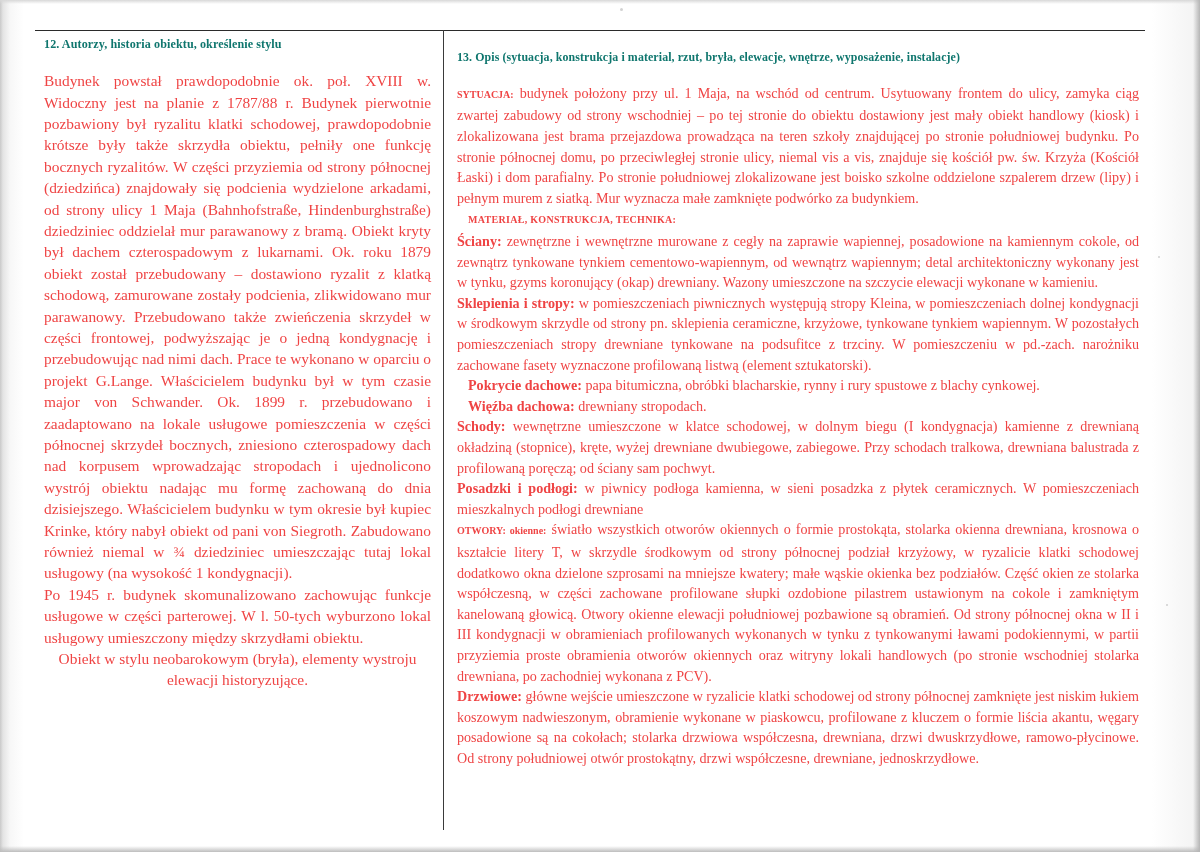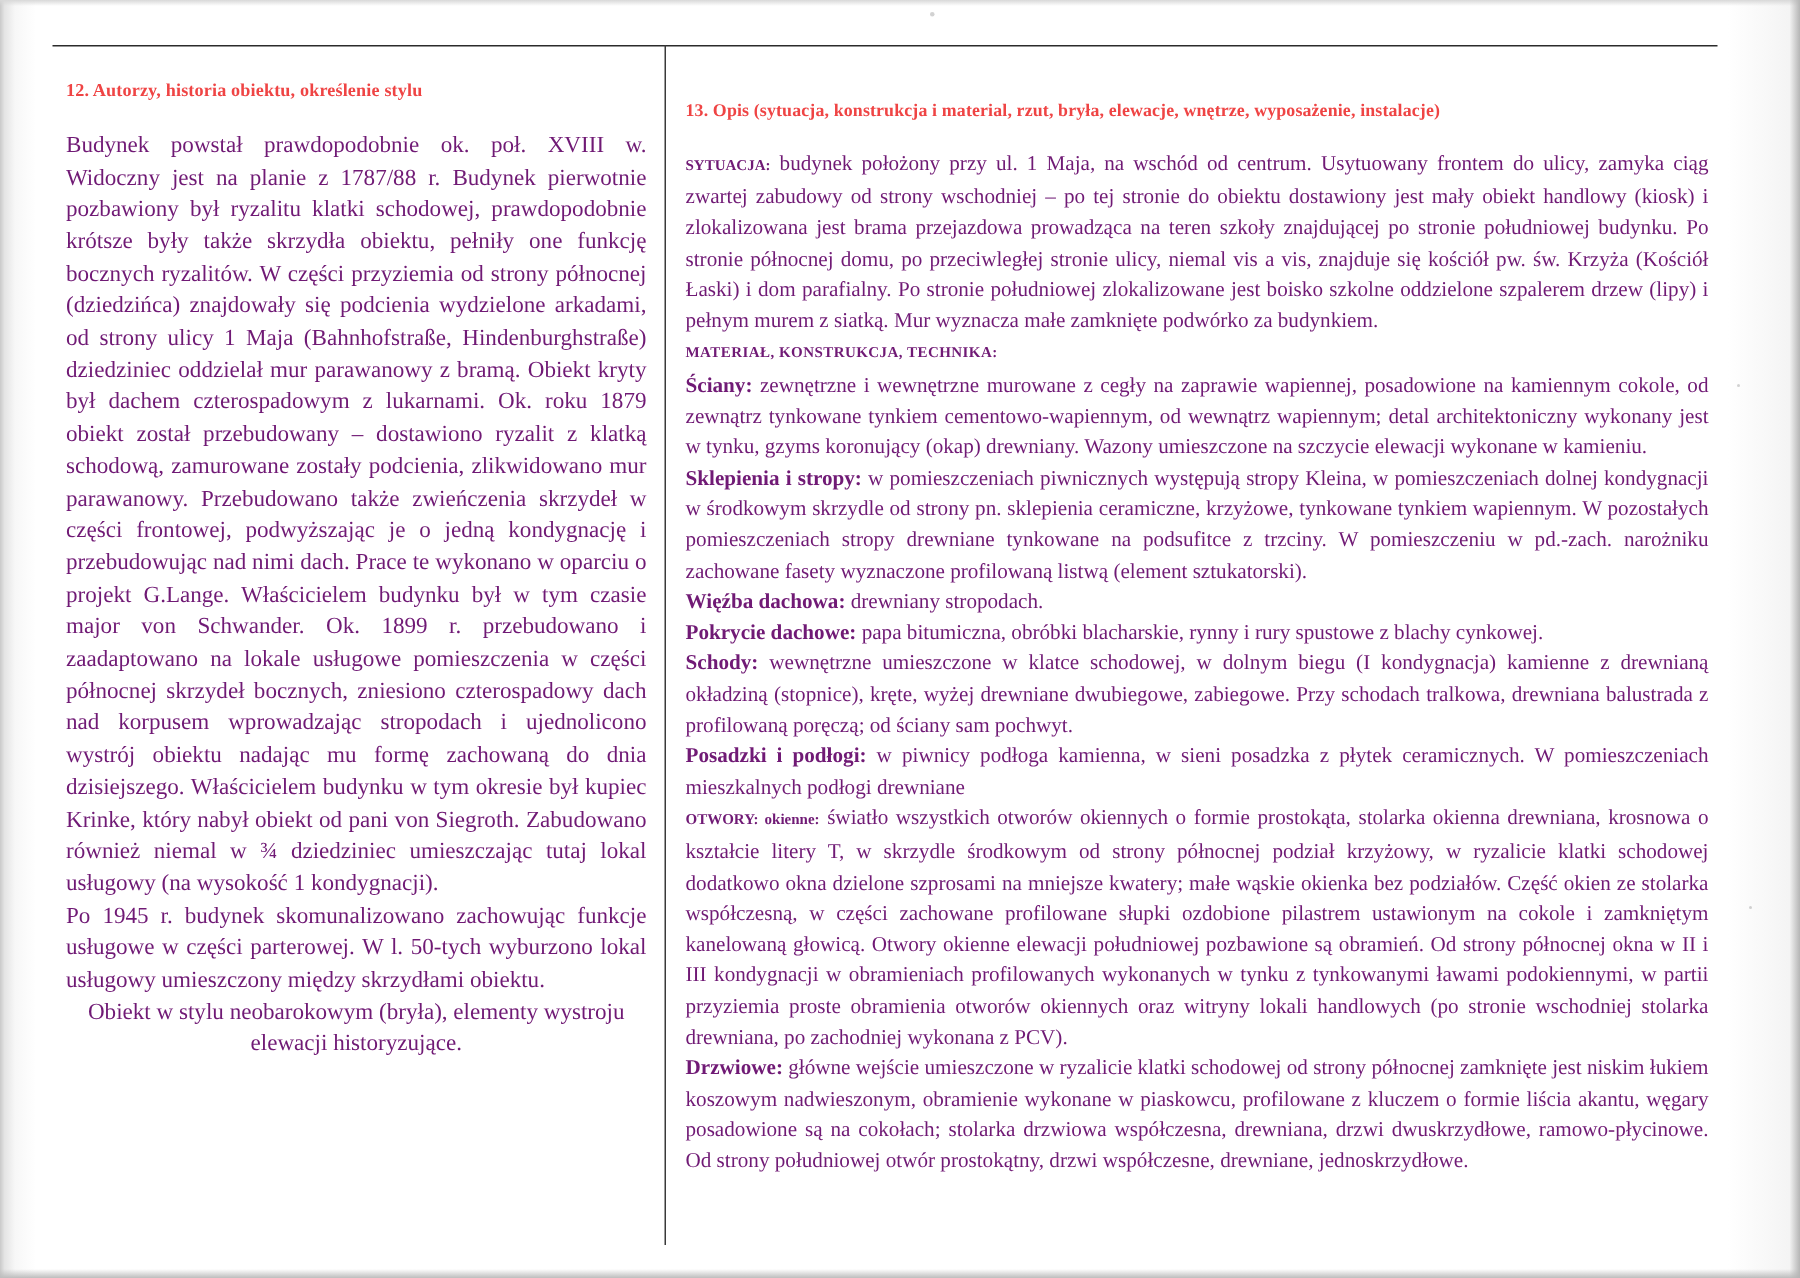--- a/index.html
+++ b/index.html
@@ -95,34 +95,34 @@
   .col-right {
     width: 702px;
     box-sizing: border-box;
     padding: 20px 6px 0 14px;
   }
 
   .section-head {
     font-family: "Liberation Serif", "DejaVu Serif", serif;
     font-weight: bold;
     font-size: 12.1px;
-    color: #ef4444;
+    color: #0f766e;
     letter-spacing: .1px;
     line-height: 1.25;
-    margin: 16px 0 18px 0;
+    margin: 0 0 18px 0;
     white-space: nowrap;
   }
   .col-right .section-head {
     font-size: 11.9px;
   }
 
   
   .body-text p {
     margin: 0;
-    color: #701a75;
+    color: #ef4444;
   }
   .col-left .body-text {
     font-size: 15.4px;
     line-height: 21.4px;
     text-align: justify;
     text-justify: inter-word;
     color: #1a1a1a;
   }
   .col-left .body-text p.nojust {
     text-align: center;
@@ -130,20 +130,21 @@
 
   .col-right .body-text {
     font-size: 14.1px;
     line-height: 20.6px;
     text-align: justify;
     text-justify: inter-word;
     color: #1a1a1a;
   }
   .col-right .body-text p.nojust {
     text-align: left;
+    margin-left: 11px;
   }
 
   .lbl {
     font-weight: bold;
     font-family: Liberation Serif, serif;
   }
   .lbl-caps {
     font-weight: bold;
     font-size: 10px;
   }
@@ -195,25 +196,25 @@
 
         <p>
           <span class="lbl">Ściany:</span><span> zewnętrzne i wewnętrzne murowane z cegły na zaprawie wapiennej, posadowione na kamiennym cokole, od zewnątrz tynkowane tynkiem cementowo-wapiennym, od wewnątrz wapiennym; detal architektoniczny wykonany jest w tynku, gzyms koronujący (okap) drewniany. Wazony umieszczone na szczycie elewacji wykonane w kamieniu.</span>
         </p>
 
         <p>
           <span class="lbl">Sklepienia i stropy:</span><span> w pomieszczeniach piwnicznych występują stropy Kleina, w pomieszczeniach dolnej kondygnacji w środkowym skrzydle od strony pn. sklepienia ceramiczne, krzyżowe, tynkowane tynkiem wapiennym. W pozostałych pomieszczeniach stropy drewniane tynkowane na podsufitce z trzciny. W pomieszczeniu w pd.-zach. narożniku zachowane fasety wyznaczone profilowaną listwą (element sztukatorski).</span>
         </p>
 
         <p class="nojust">
+          <span class="lbl">Pokrycie dachowe:</span><span> papa bitumiczna, obróbki blacharskie, rynny i rury spustowe z blachy cynkowej.</span>
+        </p>
+
+        <p class="nojust">
           <span class="lbl">Więźba dachowa:</span><span> drewniany stropodach.</span>
-        </p>
-
-        <p class="nojust">
-          <span class="lbl">Pokrycie dachowe:</span><span> papa bitumiczna, obróbki blacharskie, rynny i rury spustowe z blachy cynkowej.</span>
         </p>
 
         <p>
           <span class="lbl">Schody:</span><span> wewnętrzne umieszczone w klatce schodowej, w dolnym biegu (I kondygnacja) kamienne z drewnianą okładziną (stopnice), kręte, wyżej drewniane dwubiegowe, zabiegowe. Przy schodach tralkowa, drewniana balustrada z profilowaną poręczą; od ściany sam pochwyt.</span>
         </p>
 
         <p>
           <span class="lbl">Posadzki i podłogi:</span><span> w piwnicy podłoga kamienna, w sieni posadzka z płytek ceramicznych. W pomieszczeniach mieszkalnych podłogi drewniane</span>
         </p>
 

